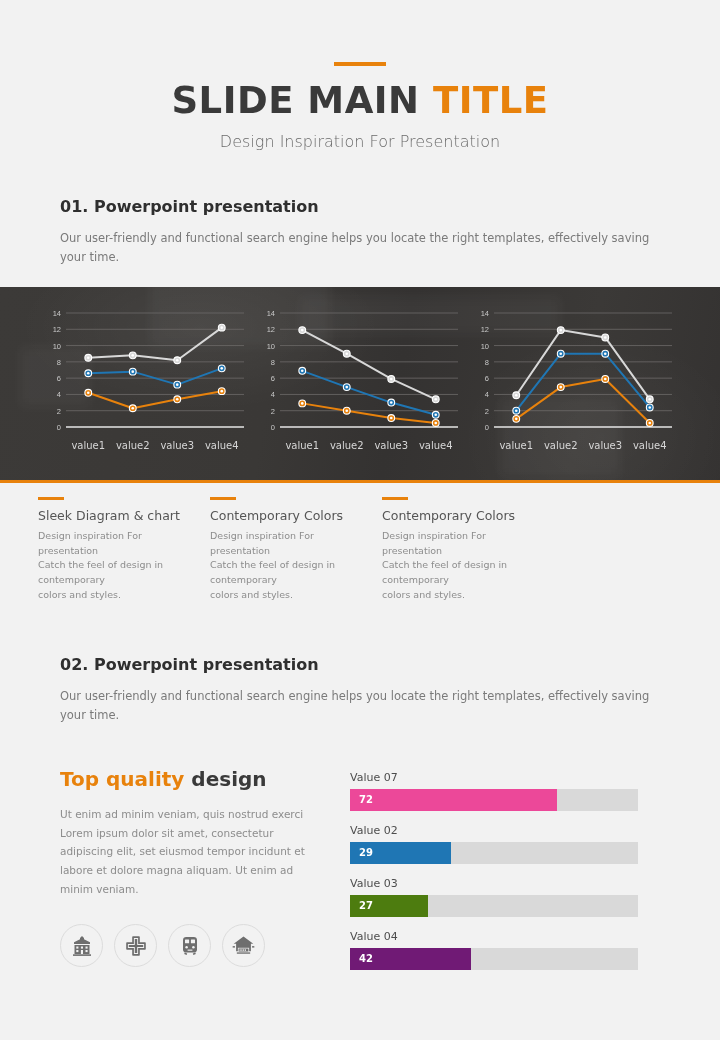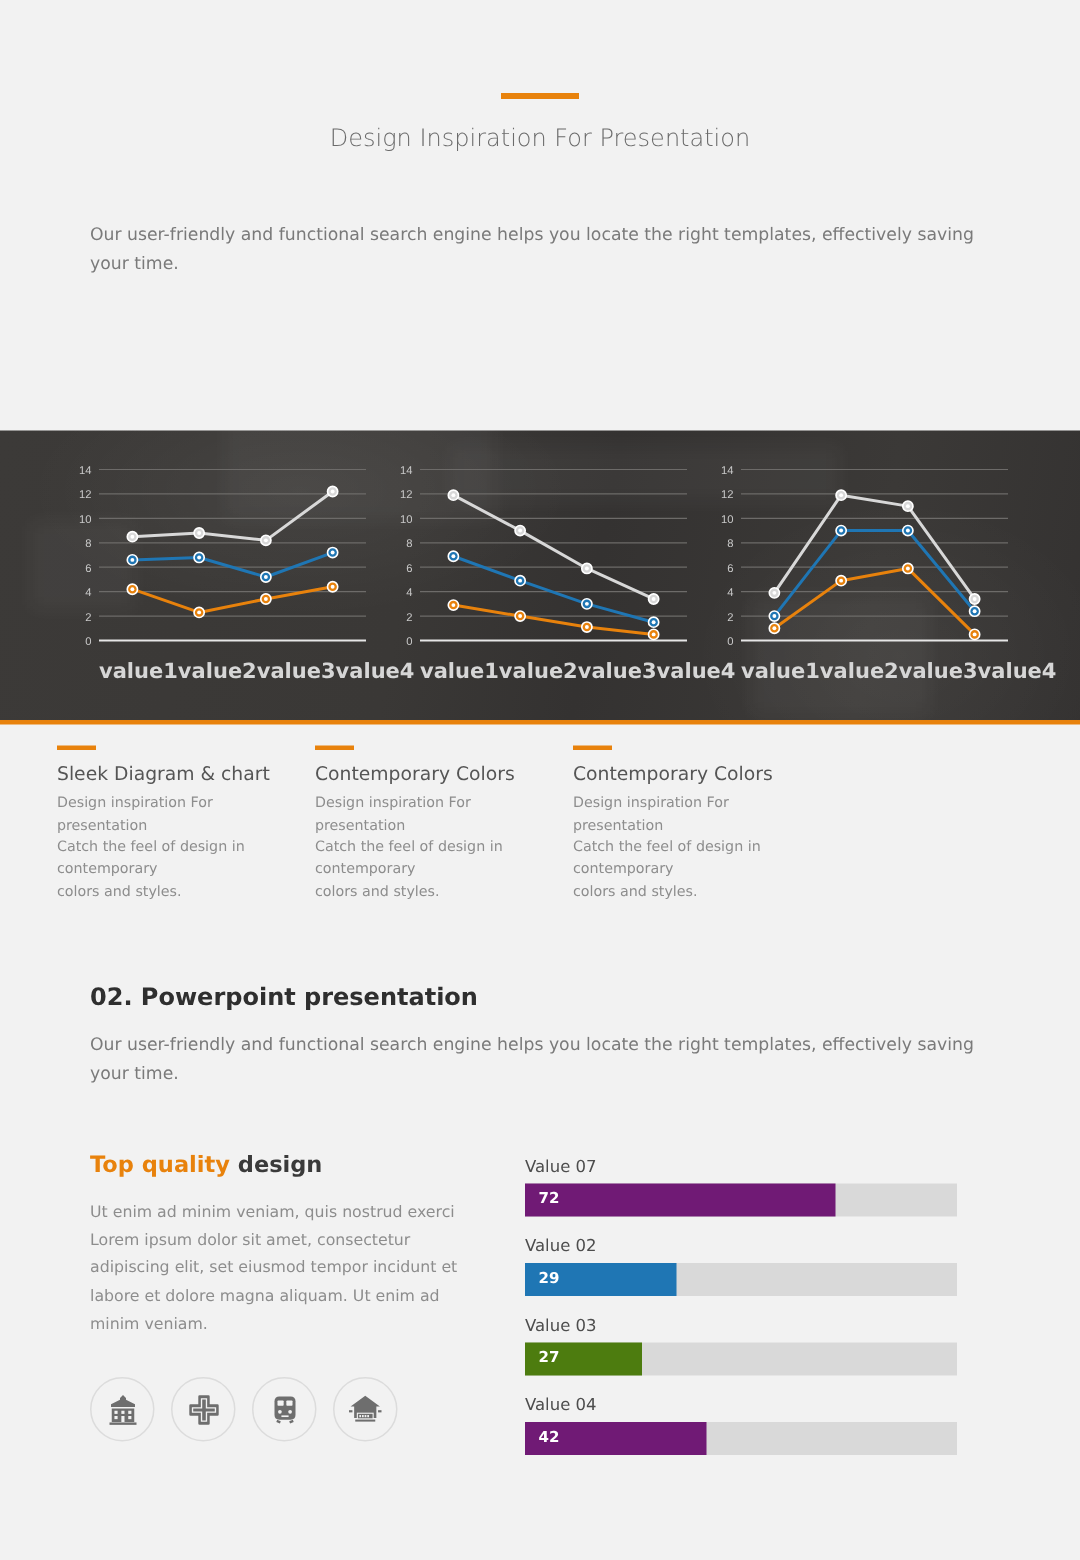--- a/index.html
+++ b/index.html
@@ -90,24 +90,24 @@
 
   .chart-svg { display: block; }
 
   .chart-xlabels {
     display: flex;
     margin-left: 28px;
     width: 178px;
   }
   .chart-xlabels span {
     flex: 1;
-    text-align: right;
-    font-size: 14px;
+    text-align: center;
+    font-size: 10px;
     color: #d6d6d6;
-    font-weight: 700;
+    font-weight: 400;
   }
 
   
   .captions-row {
     position: absolute;
     top: 497px; left: 0;
     width: 592px;
     display: flex;
     padding: 0 38px;
   }
@@ -134,21 +134,21 @@
   #section-02-wrap { position: absolute; top: 655px; left: 0; width: 720px; }
 
   .lower-row {
     display: flex;
     padding: 42px 60px 0 60px;
   }
   .lower-left  { width: 290px; padding-right: 24px; }
   .lower-right { flex: 1; padding-top: 4px; }
 
   .tq-title {
-    font-size: 15px;
+    font-size: 20px;
     font-weight: bold;
     color: #3a3a3a;
     margin-bottom: 14px;
   }
   .tq-title .accent { color: #e8820c; }
 
   .tq-text {
     font-size: 10.5px;
     color: #8d8d8d;
     line-height: 1.78;
@@ -191,24 +191,29 @@
     font-weight: bold;
     color: #ffffff;
     padding-left: 9px;
   }
 </style>
 </head>
 <body>
 
 <div class="header">
   <div class="title-rule"></div>
+  <div class="main-title">
+    <span>SLIDE MAIN</span>
+    <span class="accent">TITLE</span>
+  </div>
   <div class="subtitle">Design Inspiration For Presentation</div>
 </div>
 
 <div class="section-head" id="section-01-head">
+  <div class="section-title">01. Powerpoint presentation</div>
   <div class="section-body">Our user-friendly and functional search engine helps you locate the right templates, effectively saving your time.</div>
 </div>
 
 <div class="chart-band">
   <div class="band-blur bb1"></div>
   <div class="band-blur bb2"></div>
   <div class="band-blur bb3"></div>
   <div class="band-blur bb4"></div>
 
   <div class="charts-row">
@@ -489,21 +494,21 @@
         </div>
 
       </div>
     </div>
 
     <div class="lower-right">
 
       <div class="bar-group">
         <div class="bar-label">Value 07</div>
         <div class="bar-track">
-          <div class="bar-fill" id="bar-fill-0" style="width: 72%; background: #701a75;">
+          <div class="bar-fill" id="bar-fill-0" style="width: 72%; background: #ec4899;">
             <span class="bar-value">72</span>
           </div>
         </div>
       </div>
 
       <div class="bar-group">
         <div class="bar-label">Value 02</div>
         <div class="bar-track">
           <div class="bar-fill" id="bar-fill-1" style="width: 35%; background: rgb(31, 118, 180);">
             <span class="bar-value">29</span>

